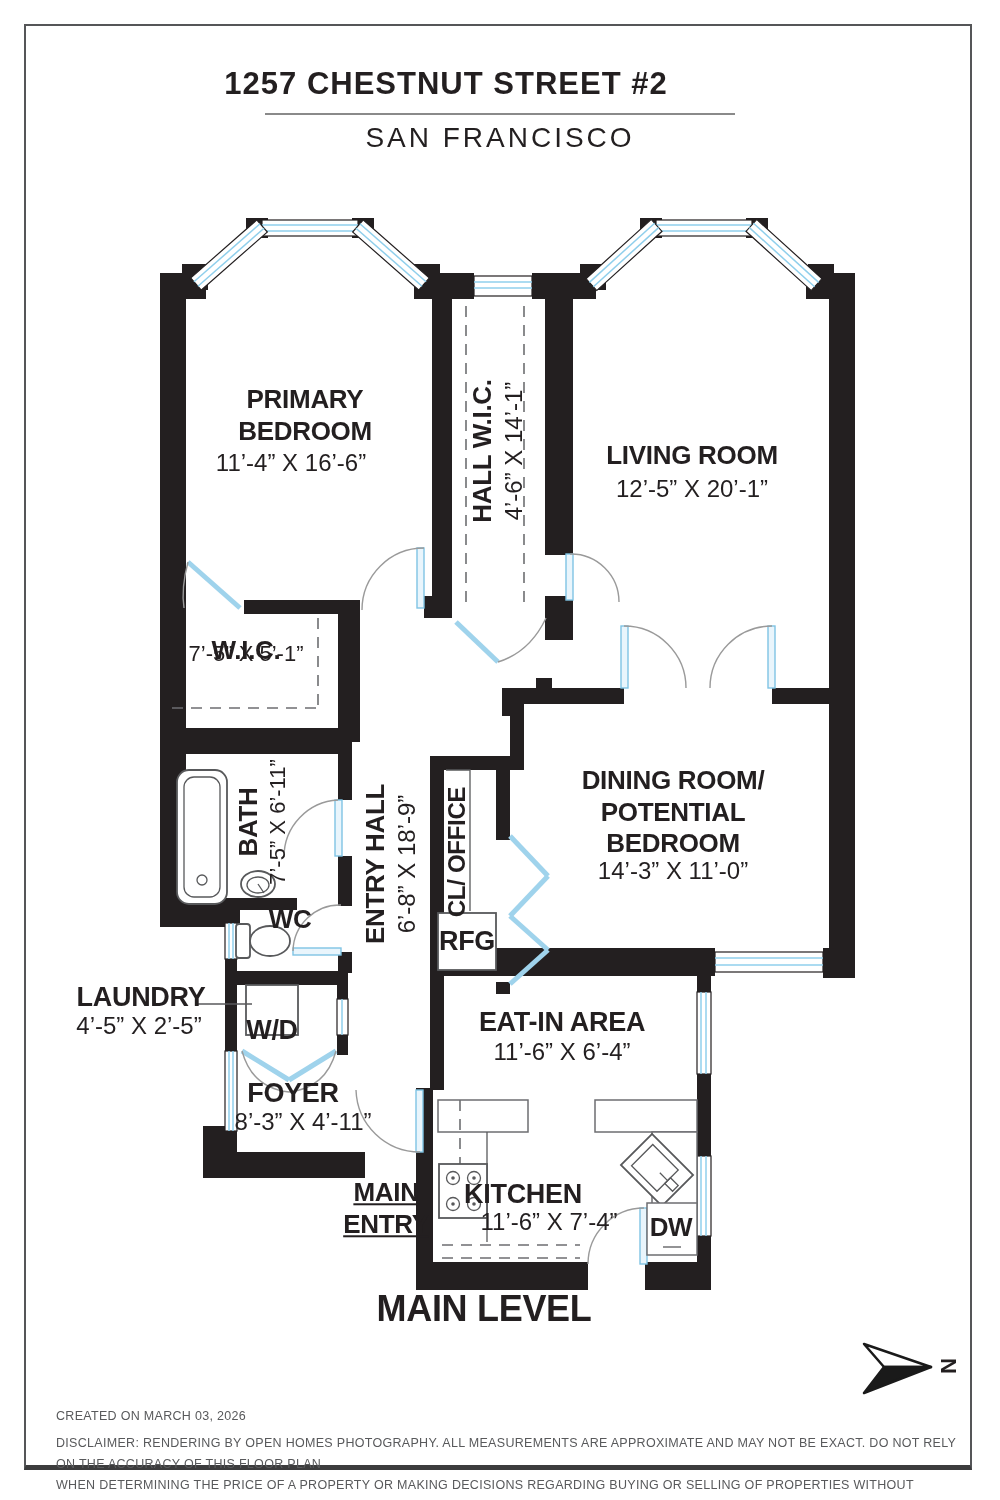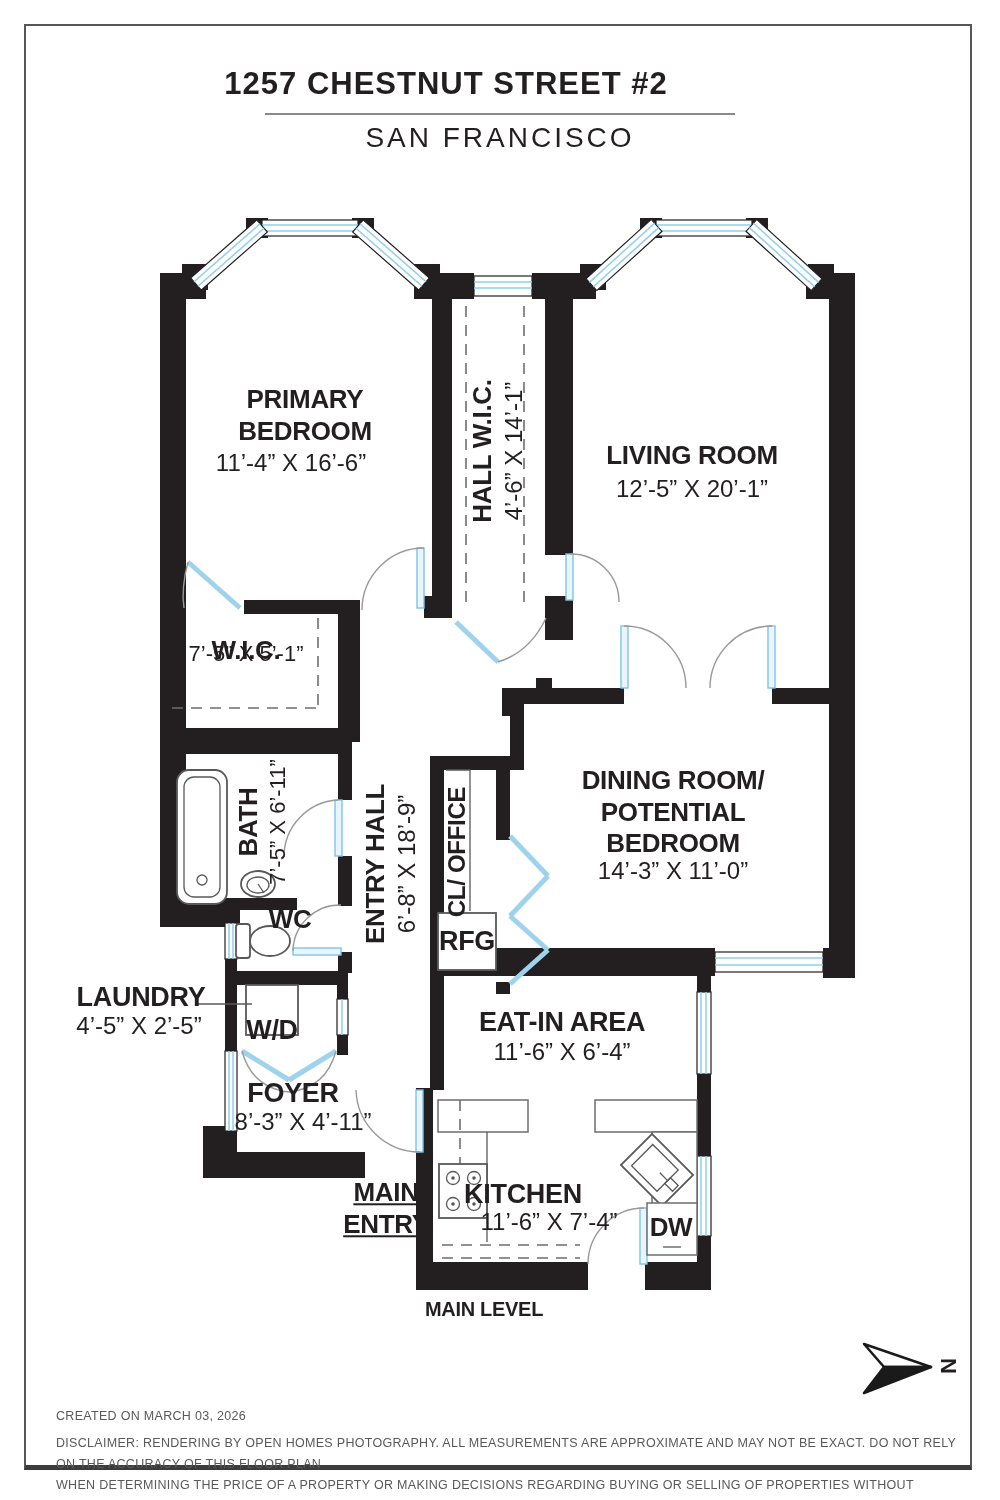--- a/index.html
+++ b/index.html
@@ -18,21 +18,21 @@
   .dash{stroke:#6d6e71;stroke-width:1.6;fill:none;stroke-dasharray:11 8;}
   .fx{fill:#ffffff;stroke:#58595b;stroke-width:1.8;}
   .fx2{fill:none;stroke:#58595b;stroke-width:1.3;}
   .cnt{fill:#ffffff;stroke:#6d6e71;stroke-width:1.5;}
   .lbl{position:absolute;transform:translate(-50%,-50%);text-align:center;white-space:nowrap;line-height:1.22;}
   .rot{position:absolute;transform:translate(-50%,-50%) rotate(-90deg);text-align:center;white-space:nowrap;line-height:1.22;}
   .nrot{position:absolute;transform:translate(-50%,-50%) rotate(90deg);}
   .bold{font-weight:bold;letter-spacing:-0.3px;}
   .wrap{white-space:normal;text-align:center;}
   .f22{font-size:22px;} .f23{font-size:27px;} .f24{font-size:24px;}
-  .f26{font-size:26px;} .f27{font-size:27px;} .f28{font-size:20px;}
+  .f26{font-size:26px;} .f27{font-size:27px;} .f28{font-size:36px;}
   .footer{position:absolute;left:56px;top:1406px;width:900px;color:#58595b;font-size:12.5px;letter-spacing:0.3px;line-height:21px;}
   .footer .created{margin-bottom:6px;}
 </style>
 </head>
 <body>
 
 <div class="frame"></div>
 
 <div class="page-title">1257 CHESTNUT STREET #2</div>
 <div class="title-rule"></div>

